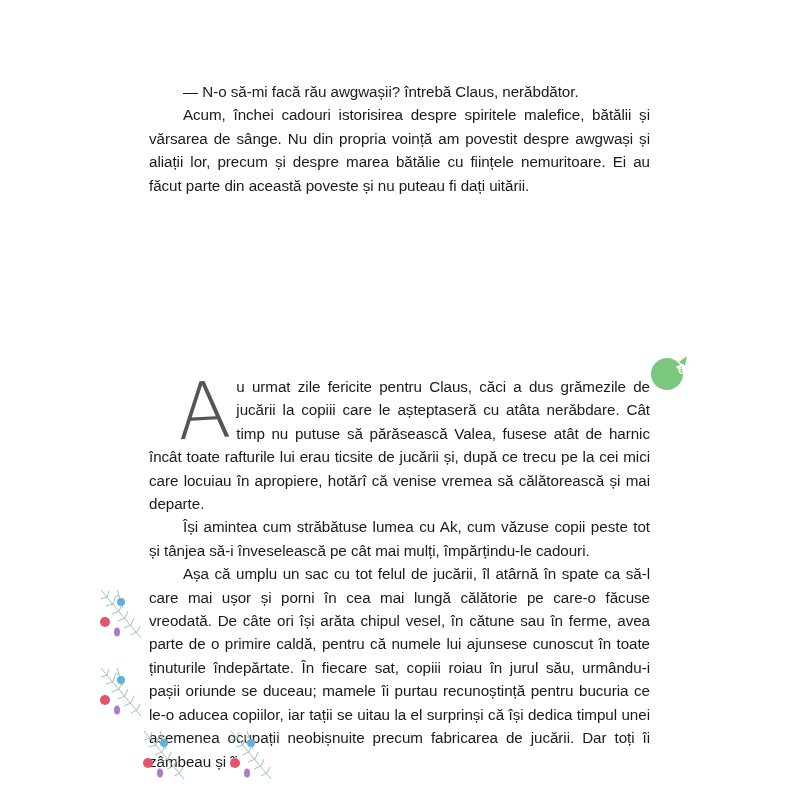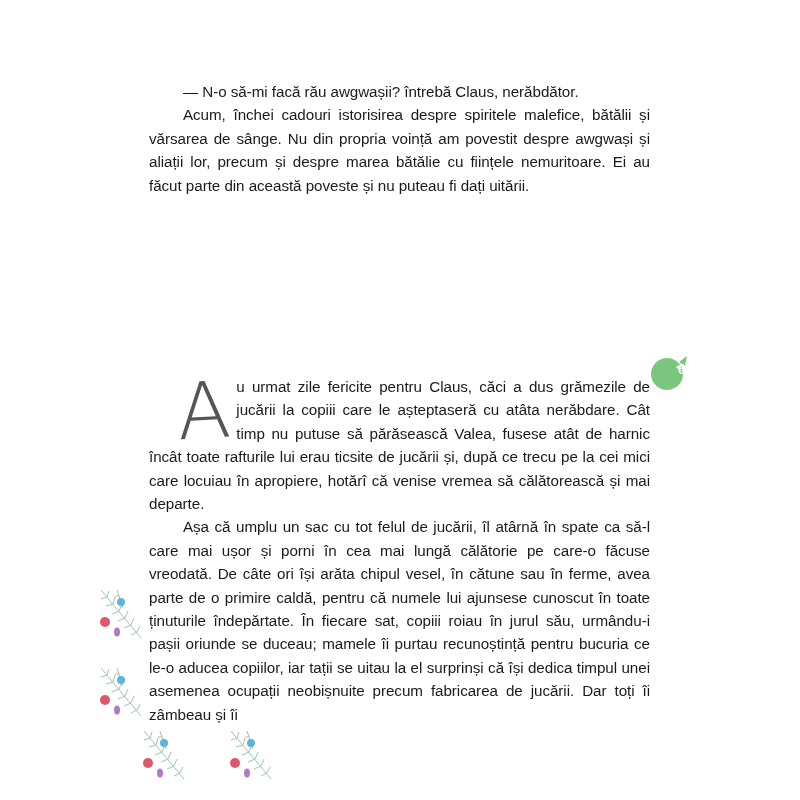--- a/index.html
+++ b/index.html
@@ -133,20 +133,21 @@
     <circle cx="20" cy="24" r="16" fill="#7cc77f"></circle>
     <path d="M32 12 L 40 6 L 38 16 Z" fill="#7cc77f"></path>
     <circle cx="31" cy="17" r="1.6" fill="#ffffff"></circle>
   </svg>
   <div class="page-number-text">65</div>
 
   <div class="text-block" id="block-main">
     <p class="drop-cap-para">
       <span class="drop-cap">A</span><span>u urmat zile fericite pentru Claus, căci a dus grămezile de jucării la copiii care le așteptaseră cu atâta nerăbdare. Cât timp nu putuse să părăsească Valea, fusese atât de harnic încât toate rafturile lui erau ticsite de jucării și, după ce trecu pe la cei mici care locuiau în apropiere, hotărî că venise vremea să călătorească și mai departe.</span>
     </p>
+    <p>Își amintea cum străbătuse lumea cu Ak, cum văzuse copii peste tot și tânjea să-i înveselească pe cât mai mulți, împărțindu-le cadouri.</p>
     <p>Așa că umplu un sac cu tot felul de jucării, îl atârnă în spate ca să-l care mai ușor și porni în cea mai lungă călătorie pe care-o făcuse vreodată. De câte ori își arăta chipul vesel, în cătune sau în ferme, avea parte de o primire caldă, pentru că numele lui ajunsese cunoscut în toate ținuturile îndepărtate. În fiecare sat, copiii roiau în jurul său, urmându-i pașii oriunde se duceau; mamele îi purtau recunoștință pentru bucuria ce le-o aducea copiilor, iar tații se uitau la el surprinși că își dedica timpul unei asemenea ocupații neobișnuite precum fabricarea de jucării. Dar toți îi zâmbeau și îi</p>
   </div>
 
   <svg class="sprig" style="left:97px; top:586px;" viewBox="0 0 48 60">
     <g stroke="#9cc4b8" stroke-width="1" fill="none">
       <path d="M4 4 L 44 52"></path>
       <path d="M10 11 l -6 2 M10 11 l 2 -6 M16 18 l -7 2 M16 18 l 2 -7 M22 25 l -7 3 M22 25 l 3 -7 M28 32 l -7 3 M28 32 l 3 -7 M34 39 l -7 3 M34 39 l 3 -7 M40 46 l -6 3 M40 46 l 3 -6"></path>
       <path d="M20 4 L 26 22 M 18 10 l 4 0"></path>
     </g>
     <circle cx="24" cy="16" r="4" fill="#5fb2da"></circle>

